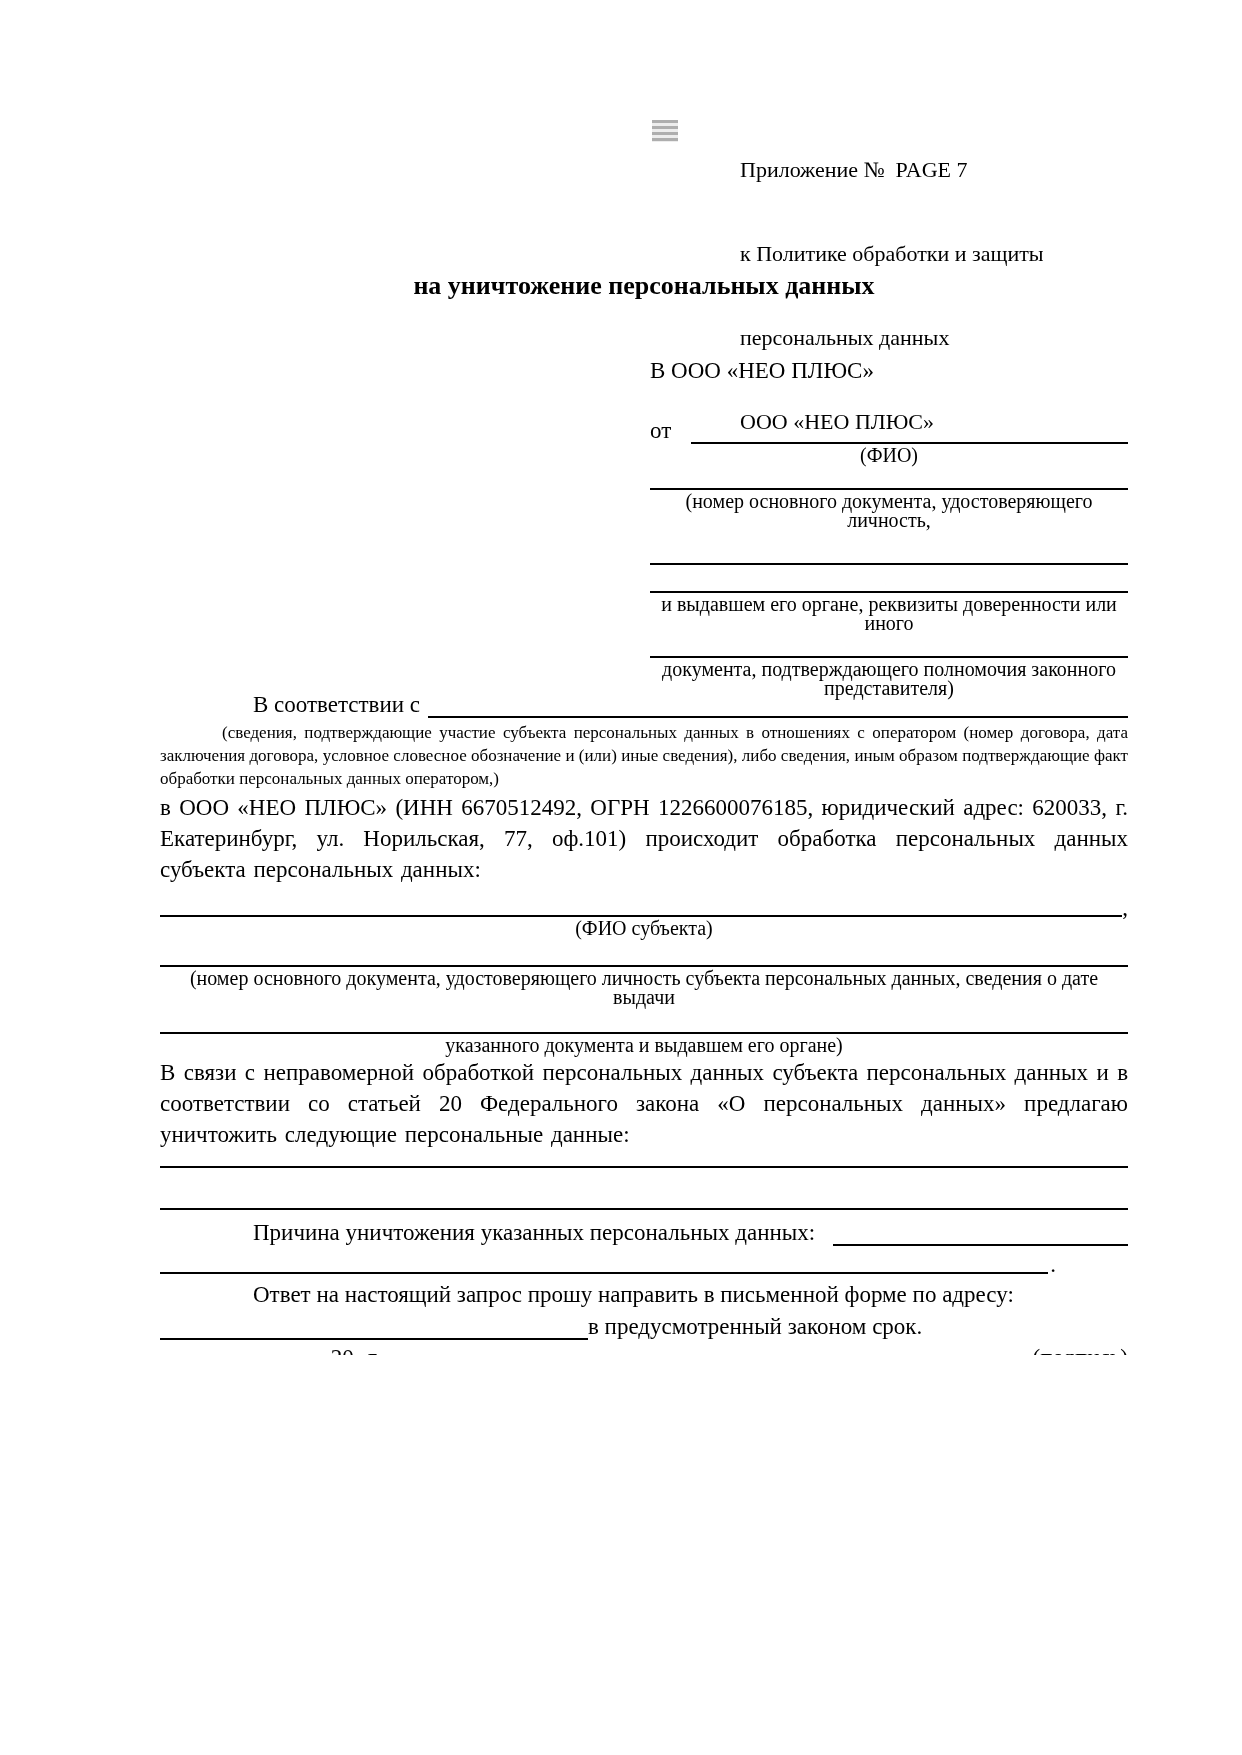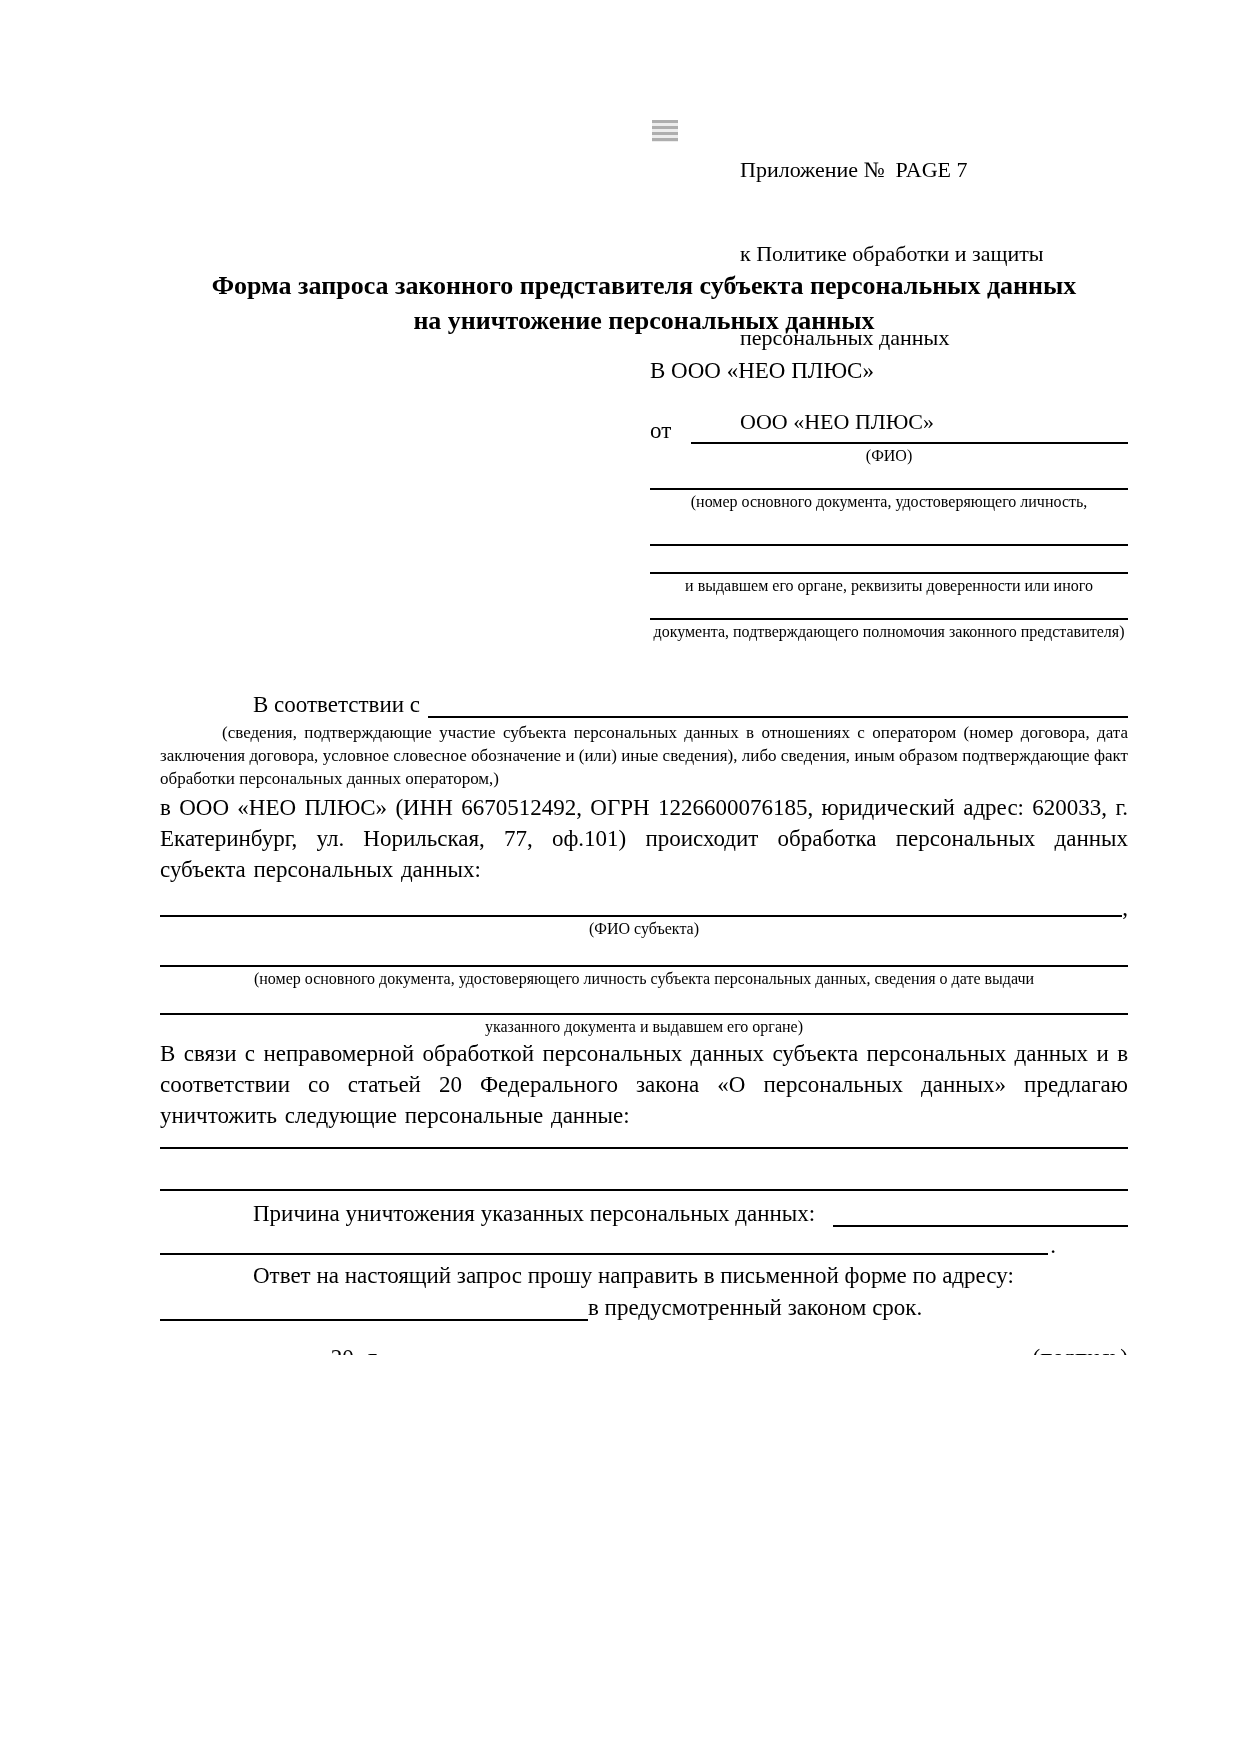--- a/index.html
+++ b/index.html
@@ -24,21 +24,21 @@
     font-weight:bold; font-size:26px; line-height:35px; text-align:center;
   }
 
   
   .rcol { position:absolute; left:650px; top:358px; width:478px; font-size:23px; }
   .rcol .to { margin-bottom:32px; }
   .row { display:flex; align-items:flex-end; }
   .fill { flex:1 1 auto; border-bottom:2px solid #000; height:4px; }
   .from-row { height:28px; }
   .from-row .lbl { margin-right:20px; }
-  .cap { font-size:16px; line-height:19px; text-align:center; margin-top:2px; }
+  .cap { font-size:20px; line-height:19px; text-align:center; margin-top:2px; }
   .blank { border-bottom:2px solid #000; }
   .rcol .b1 { height:25px; }
   .rcol .b2 { height:35px; }
   .rcol .b3 { height:28px; }
   .rcol .b4 { height:25px; }
 
   
   .main { position:absolute; left:160px; top:690px; width:968px; font-size:23px; }
   .accord-row { height:28px; }
   .accord-row .lbl { padding-left:93px; margin-right:8px; }
@@ -80,21 +80,20 @@
   <div class="hdr-icon"></div>
 
   <div class="hdr">
     <div>Приложение №  PAGE 7</div>
     <div>к Политике обработки и защиты</div>
     <div>персональных данных</div>
     <div>ООО «НЕО ПЛЮС»</div>
   </div>
 
   <div class="title">
-    <div>Форма запроса законного представителя субъекта персональных данных</div>
     <div>на уничтожение персональных данных</div>
   </div>
 
   <div class="rcol">
     <div class="to">В ООО «НЕО ПЛЮС»</div>
     <div class="row from-row">
       <span class="lbl">от</span>
       <span class="fill"></span>
     </div>
     <div class="cap">(ФИО)</div>

